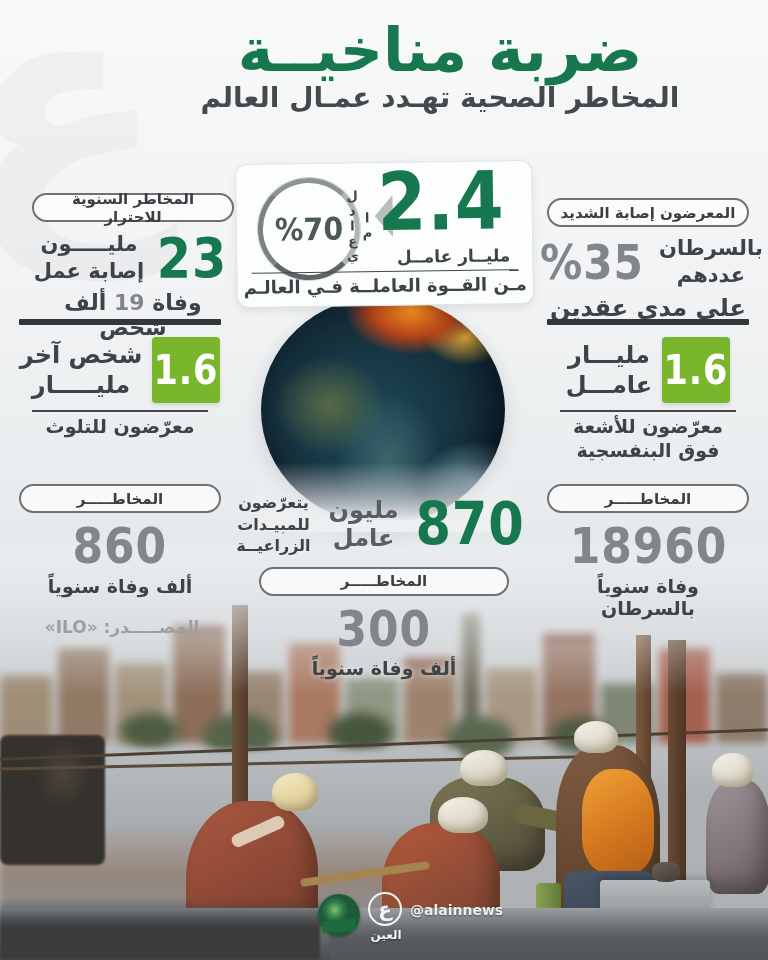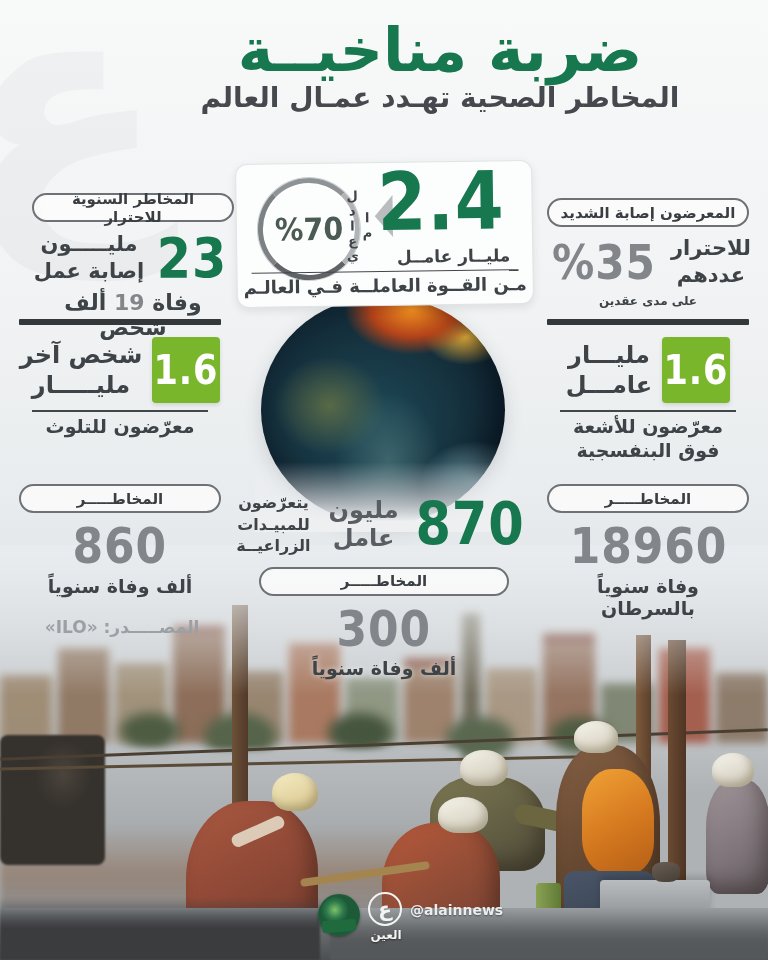--- a/index.html
+++ b/index.html
@@ -31,21 +31,21 @@
 
   
   .col-warming{ left:32px; top:193px; }
   .col-heat{ left:547px; top:198px; }
   .stat-row{ display:flex; align-items:center; justify-content:center; gap:8px; margin-top:8px; }
   .stat-lines{ font-size:21px; line-height:1.3; }
   .bignum-23{ font-size:56px; }
   .bignum-35{ font-size:48px; }
   .deaths-line{ font-size:22px; margin-top:4px; }
   .deaths-line .graynum{ font-size:22px; transform:none; letter-spacing:0; }
-  .cap-line{ font-size:12px; margin-top:4px; }
+  .cap-line{ font-size:24px; margin-top:4px; }
 
   
   .card{ position:absolute; left:236px; top:162px; width:297px; height:144px; z-index:3;
     background:#fcfdfd; border:1px solid #e1e4e5; border-radius:12px; transform:rotate(-0.8deg);
     box-shadow:0 3px 8px rgba(40,50,60,.10); }
   .card .ring{ position:absolute; left:21px; top:14px; width:102px; height:102px; border-radius:50%;
     border:5px solid #85898C; border-color:#8E9396 #B0B4B6 #606467 #7C8184;
     box-shadow:inset 0 0 0 2px #ffffff, 0 0 0 1px #cdd1d3; display:flex; align-items:center; justify-content:center; }
   .card .pct{ font-size:31px; font-weight:bold; color:#4B5A52; transform:scaleX(.92); }
   .card .equiv{ position:absolute; left:118px; top:12px; height:100px; width:20px;
@@ -218,21 +218,21 @@
     <div class="title">ضربة مناخيــة</div>
     <div class="subtitle">المخاطر الصحية تهـدد عمـال العالم</div>
   </div>
 
   <div class="col col-heat">
     <div class="badge">
       <span>المعرضون إصابة الشديد</span>
     </div>
     <div class="stat-row">
       <div class="stat-lines dtext">
-        <div>للاحترار</div>
+        <div>بالسرطان</div>
         <div>عددهم</div>
       </div>
       <div class="num graynum bignum-35">%35</div>
     </div>
     <div class="cap-line dtext">على مدى عقدين</div>
   </div>
 
   <div class="col col-warming">
     <div class="badge">
       <span>المخاطر السنوية للاحترار</span>

